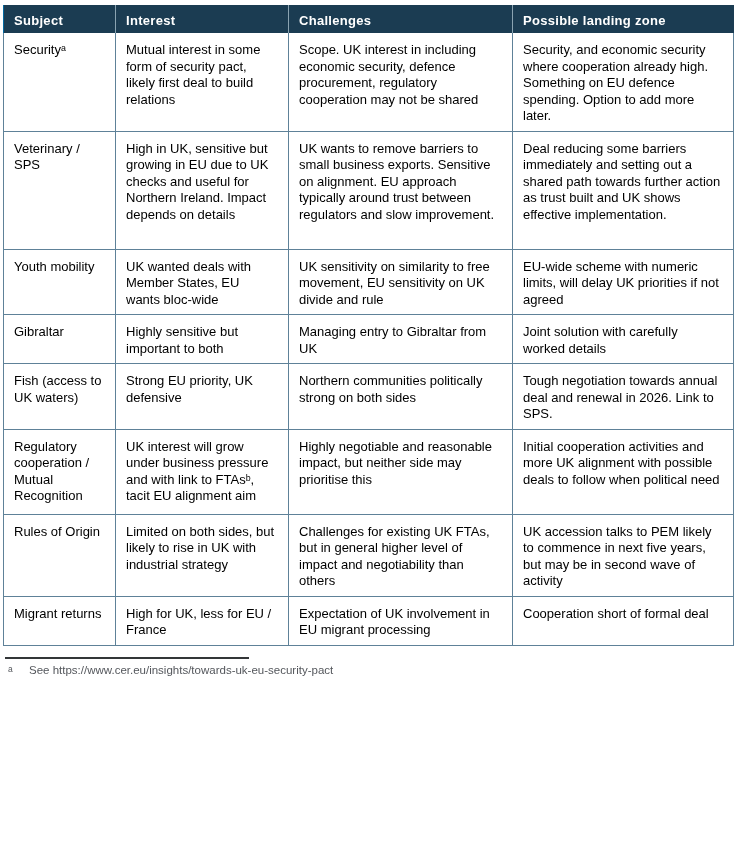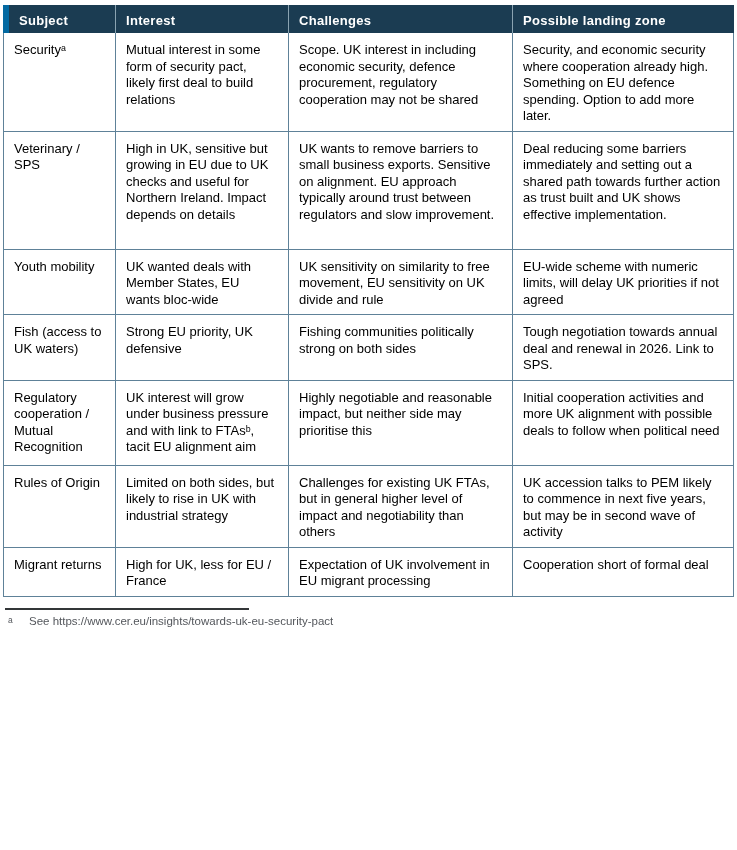--- a/index.html
+++ b/index.html
@@ -27,21 +27,21 @@
     color: #ffffff;
     font-size: 13px;
     font-weight: 700;
     letter-spacing: 0.3px;
     text-align: left;
     height: 28px;
     padding: 2px 10px 0 10px;
     vertical-align: middle;
     border-left: 1px solid #8aa3b1;
   }
-  th:first-child { border-left: 6px solid #0369a1; }
+  th:first-child { border-left: 1px solid #0369a1; }
   th:last-child  { border-right: 1px solid #1b3c52; }
 
   td {
     font-size: 13px;
     line-height: 16.5px;
     vertical-align: top;
     text-align: left;
     padding: 9px 12px 6px 10px;
     border-left: 1px solid #5e8198;
     border-bottom: 1px solid #5e8198;
@@ -116,24 +116,30 @@
         <td>High in UK, sensitive but growing in EU due to UK checks and useful for Northern Ireland. Impact depends on details</td>
         <td>UK wants to remove barriers to small business exports. Sensitive on alignment. EU approach typically around trust between regulators and slow improvement.</td>
         <td>Deal reducing some barriers immediately and setting out a shared path towards further action as trust built and UK shows effective implementation.</td>
       </tr>
       <tr class="r2">
         <td>Youth mobility</td>
         <td>UK wanted deals with Member States, EU wants bloc-wide</td>
         <td>UK sensitivity on similarity to free movement, EU sensitivity on UK divide and rule</td>
         <td>EU-wide scheme with numeric limits, will delay UK priorities if not agreed</td>
       </tr>
+      <tr class="r5">
+        <td>Gibraltar</td>
+        <td>Highly sensitive but important to both</td>
+        <td>Managing entry to Gibraltar from UK</td>
+        <td>Joint solution with carefully worked details</td>
+      </tr>
       <tr class="r7">
         <td>Fish (access to UK waters)</td>
         <td>Strong EU priority, UK defensive</td>
-        <td>Fishing communities politically strong on both sides</td>
+        <td>Northern communities politically strong on both sides</td>
         <td>Tough negotiation towards annual deal and renewal in 2026. Link to SPS.</td>
       </tr>
       <tr class="r8">
         <td>Regulatory cooperation / Mutual Recognition</td>
         <td>UK interest will grow under business pressure and with link to FTAsᵇ, tacit EU alignment aim</td>
         <td>Highly negotiable and reasonable impact, but neither side may prioritise this</td>
         <td>Initial cooperation activities and more UK alignment with possible deals to follow when political need</td>
       </tr>
       <tr class="r9">
         <td>Rules of Origin</td>

